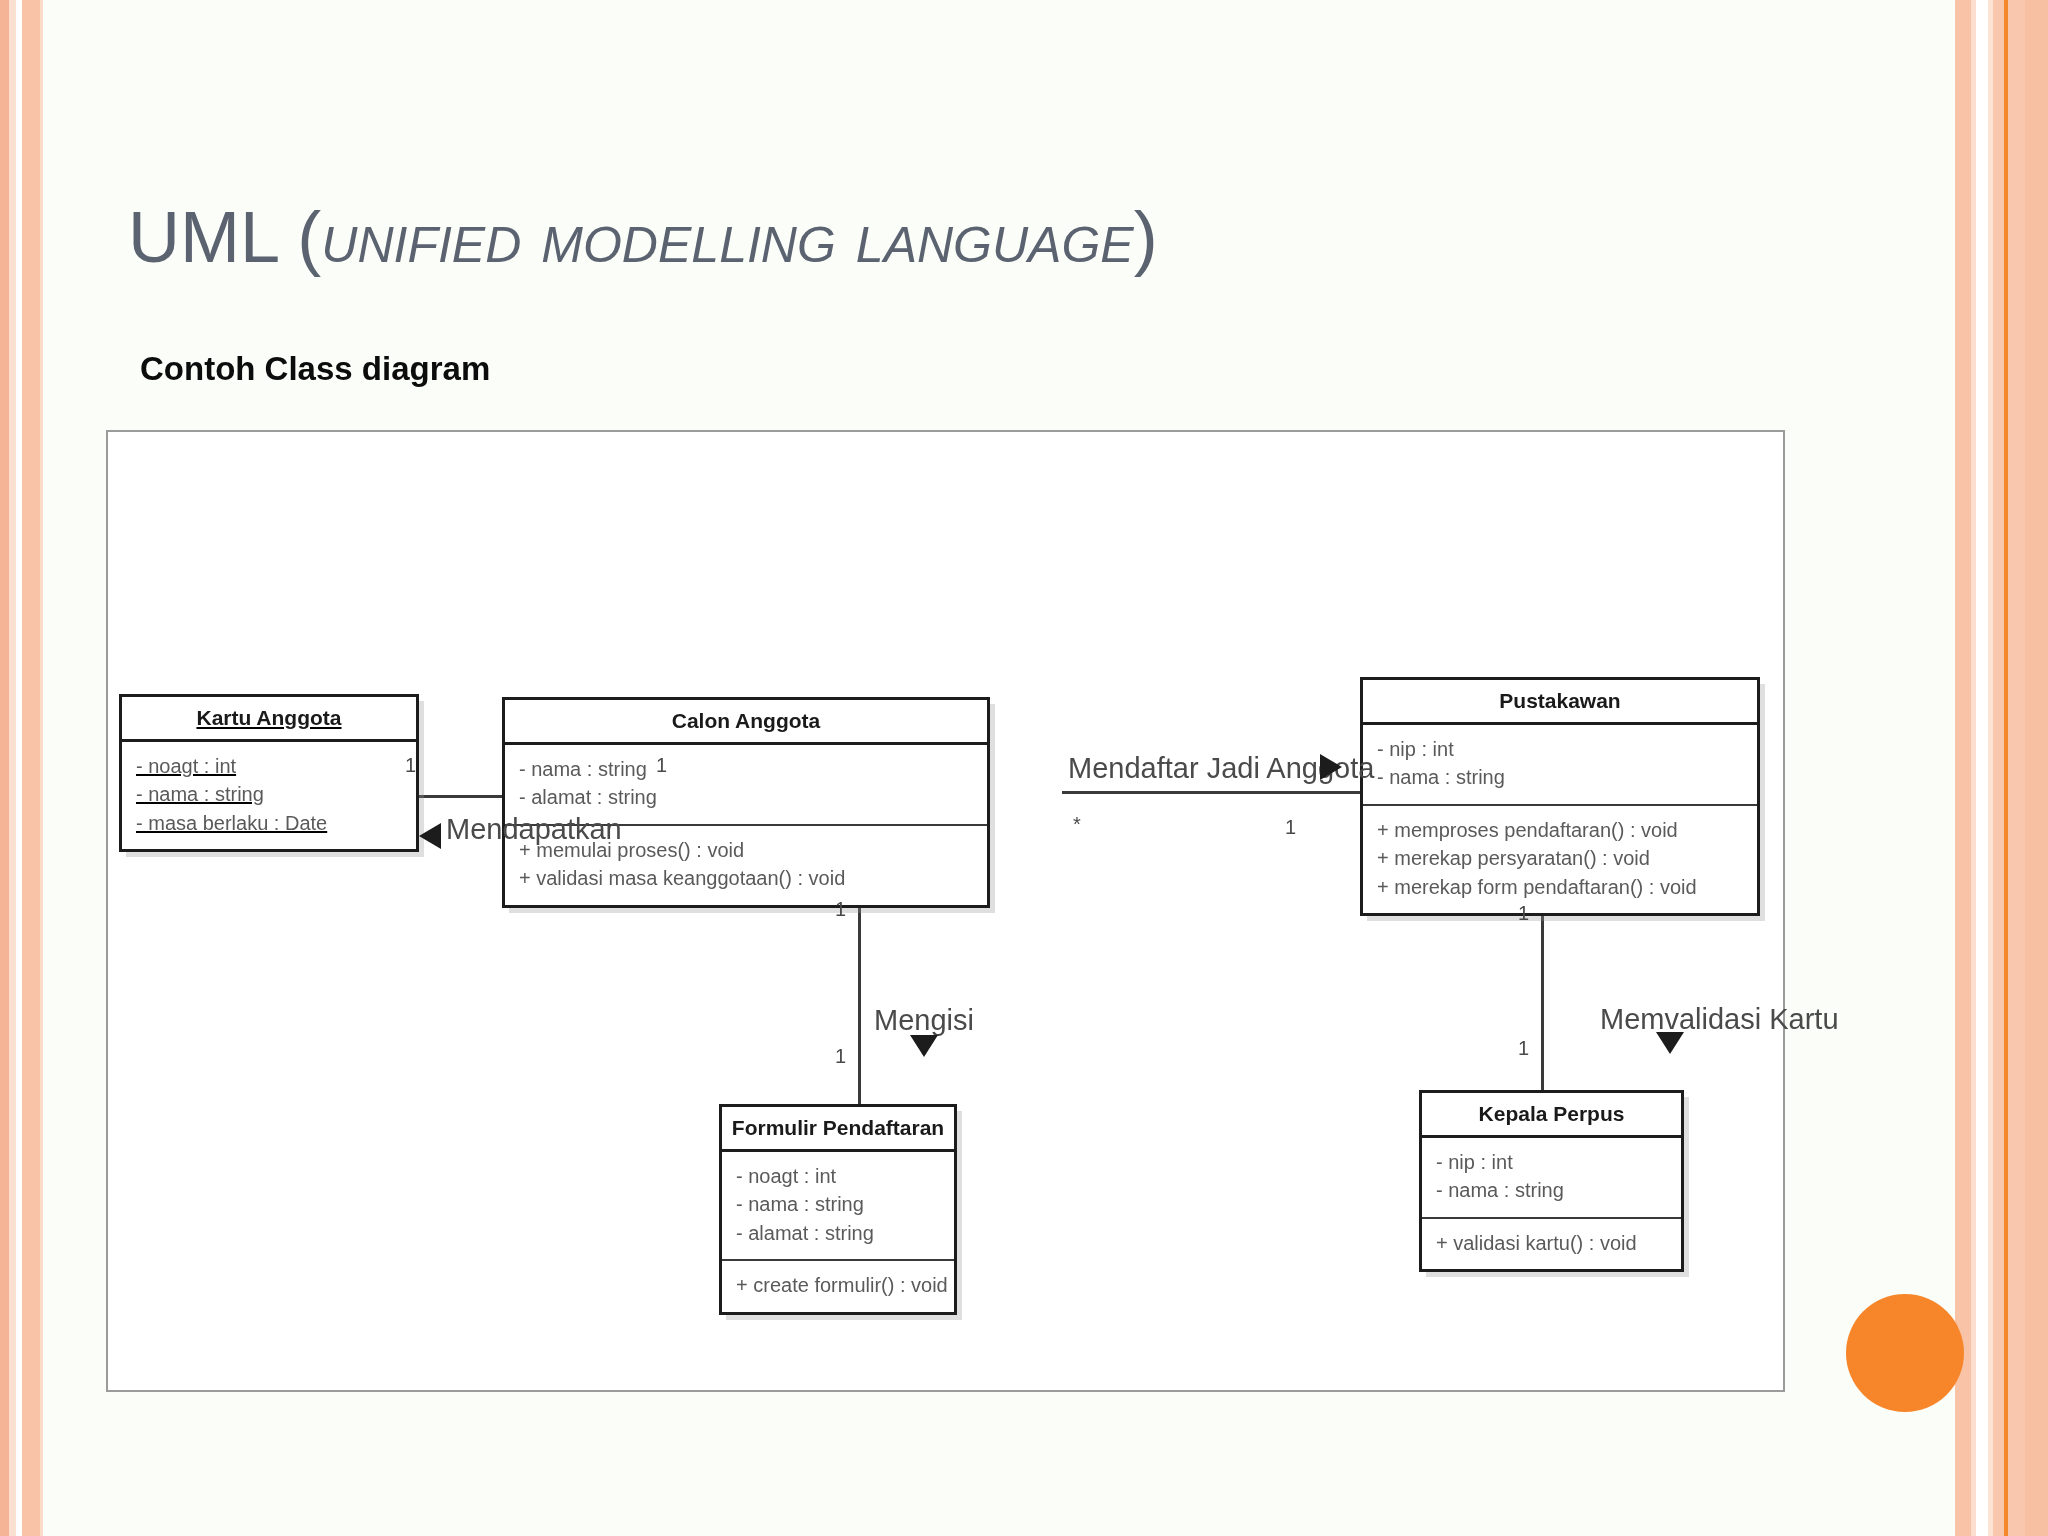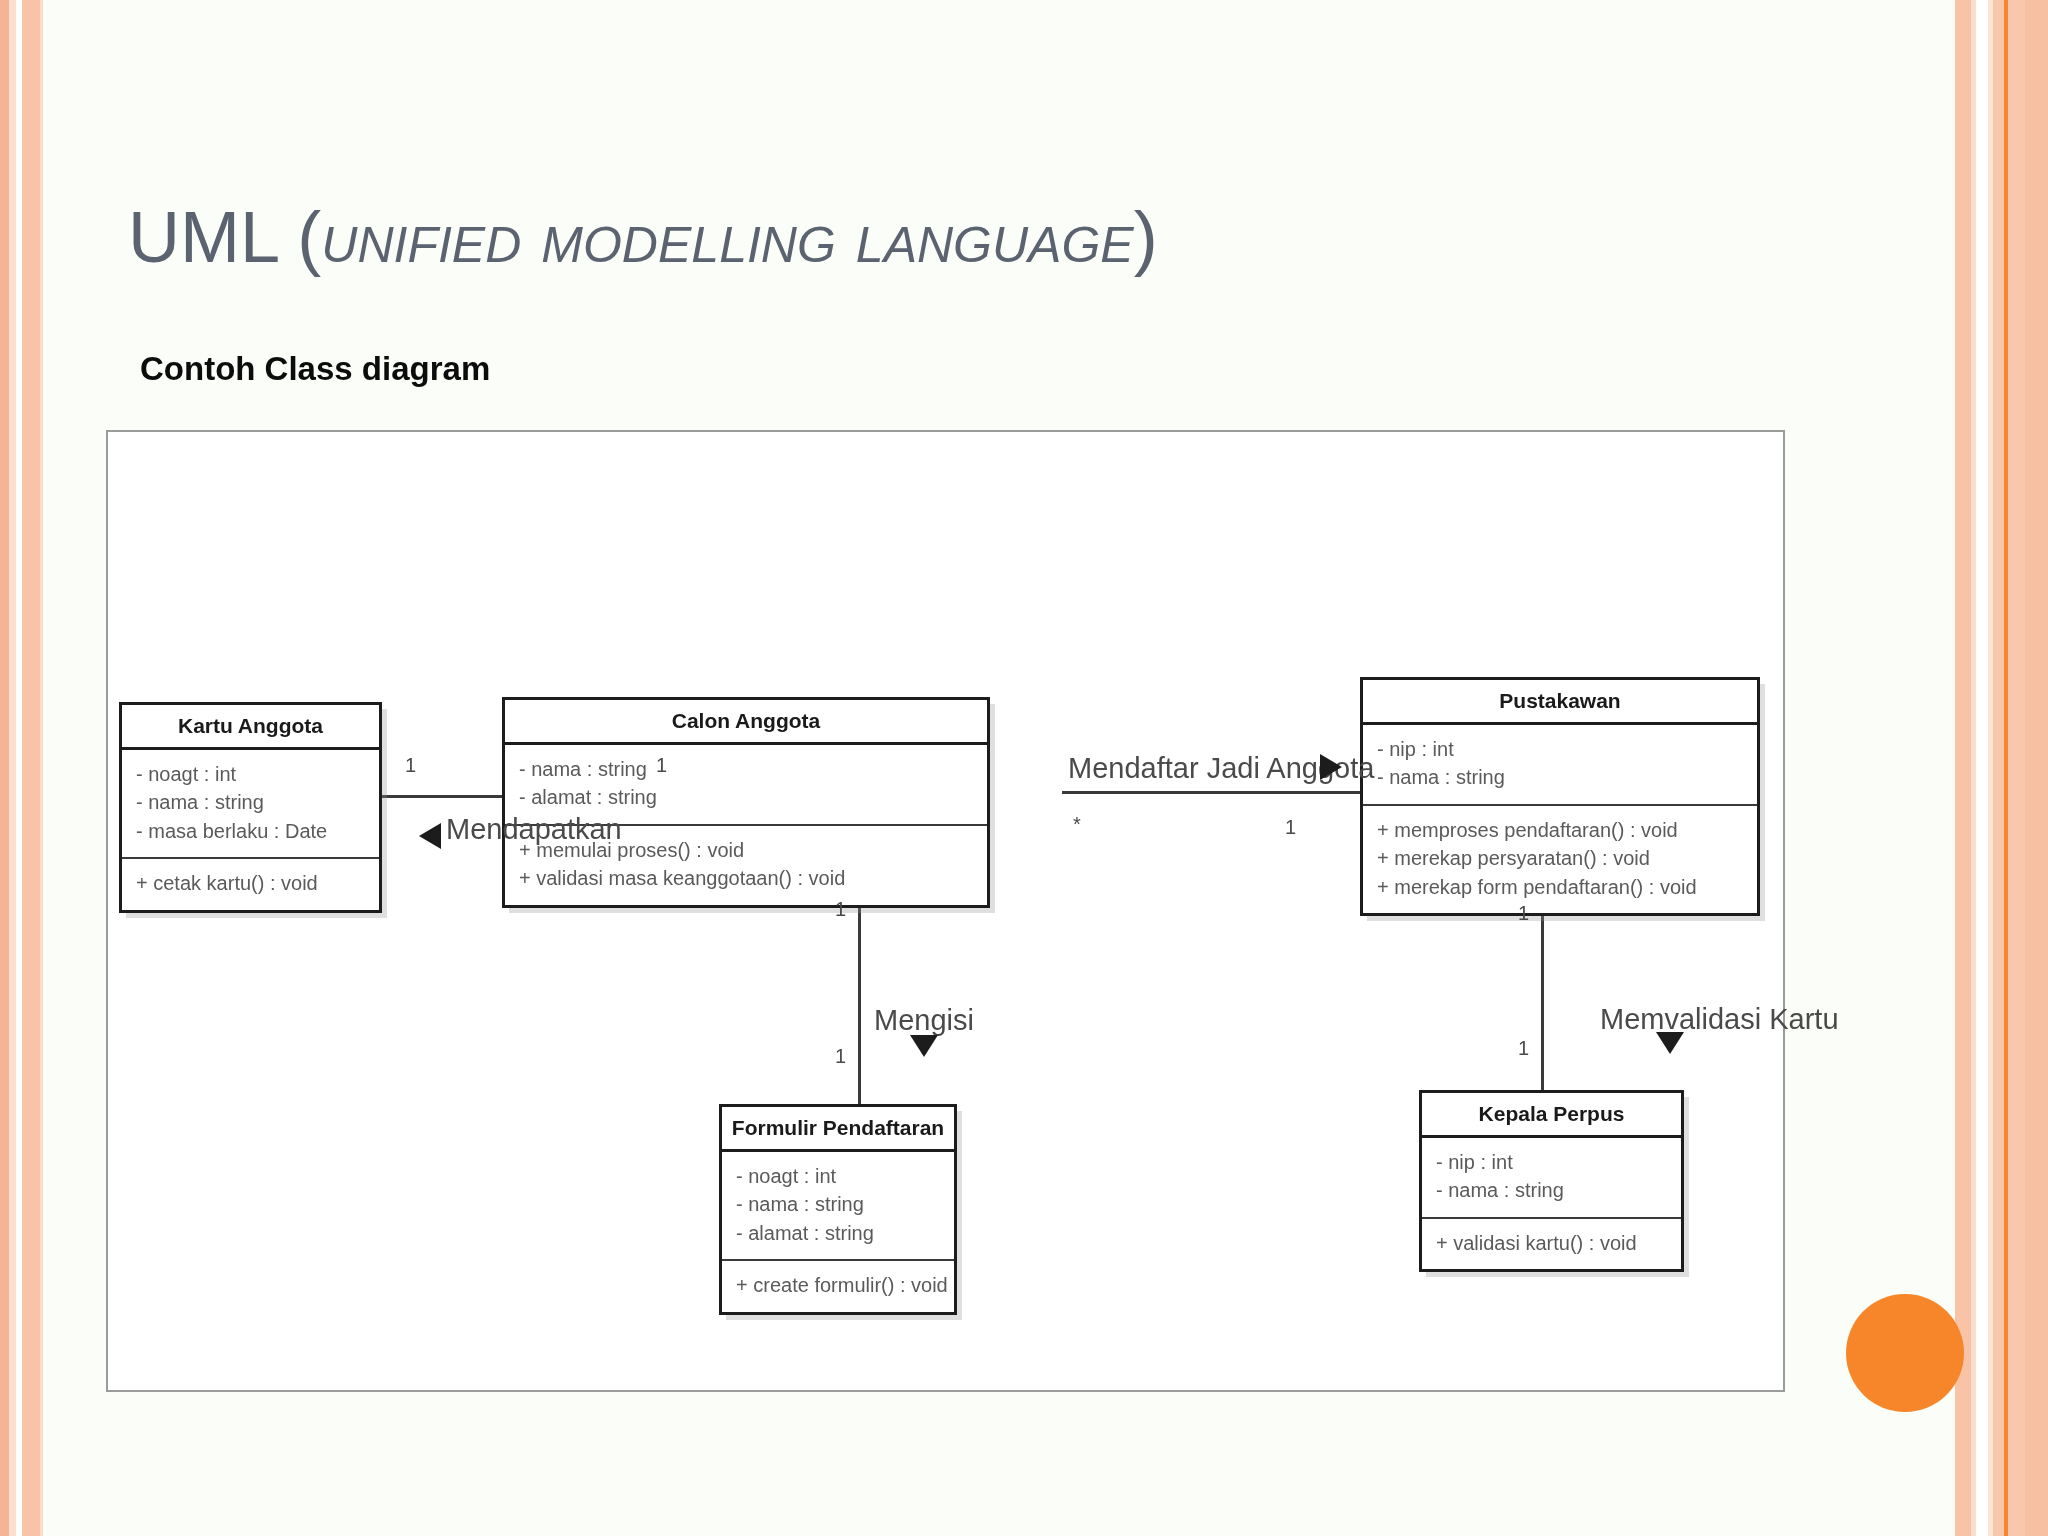--- a/index.html
+++ b/index.html
@@ -186,29 +186,26 @@
   <div id="diagram-frame">
 
     <div class="conn conn-h" style="left:274px; top:363px; width:388px;"></div>
 
     <div class="conn conn-h" style="left:954px; top:359px; width:408px;"></div>
 
     <div class="conn conn-v" style="left:750px; top:457px; width:3px; height:215px;"></div>
 
     <div class="conn conn-v" style="left:1433px; top:461px; width:3px; height:197px;"></div>
 
-    <div class="uml-box" style="left:11px; top:270px; width:263px;">
+    <div class="uml-box" style="left:11px; top:262px; width:300px;text-decoration:underline;">
       <div class="uml-title">Kartu Anggota</div>
       <div class="uml-sec">
         <div class="uml-line">- noagt : int</div>
         <div class="uml-line">- nama : string</div>
         <div class="uml-line">- masa berlaku : Date</div>
-      </div>
-      <div class="uml-sec">
-        <div class="uml-line">+ cetak kartu() : void</div>
       </div>
     </div>
 
     <div class="uml-box" style="left:394px; top:265px; width:488px;">
       <div class="uml-title">Calon Anggota</div>
       <div class="uml-sec">
         <div class="uml-line">- nama : string</div>
         <div class="uml-line">- alamat : string</div>
       </div>
       <div class="uml-sec">

